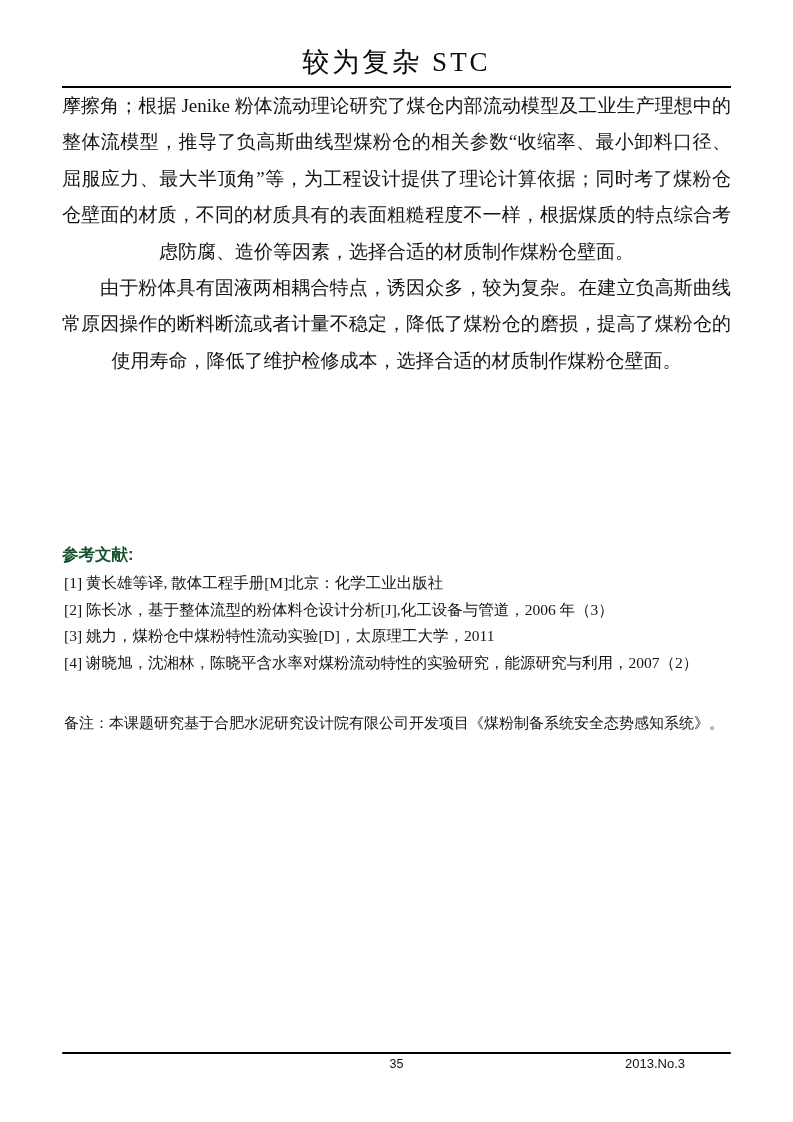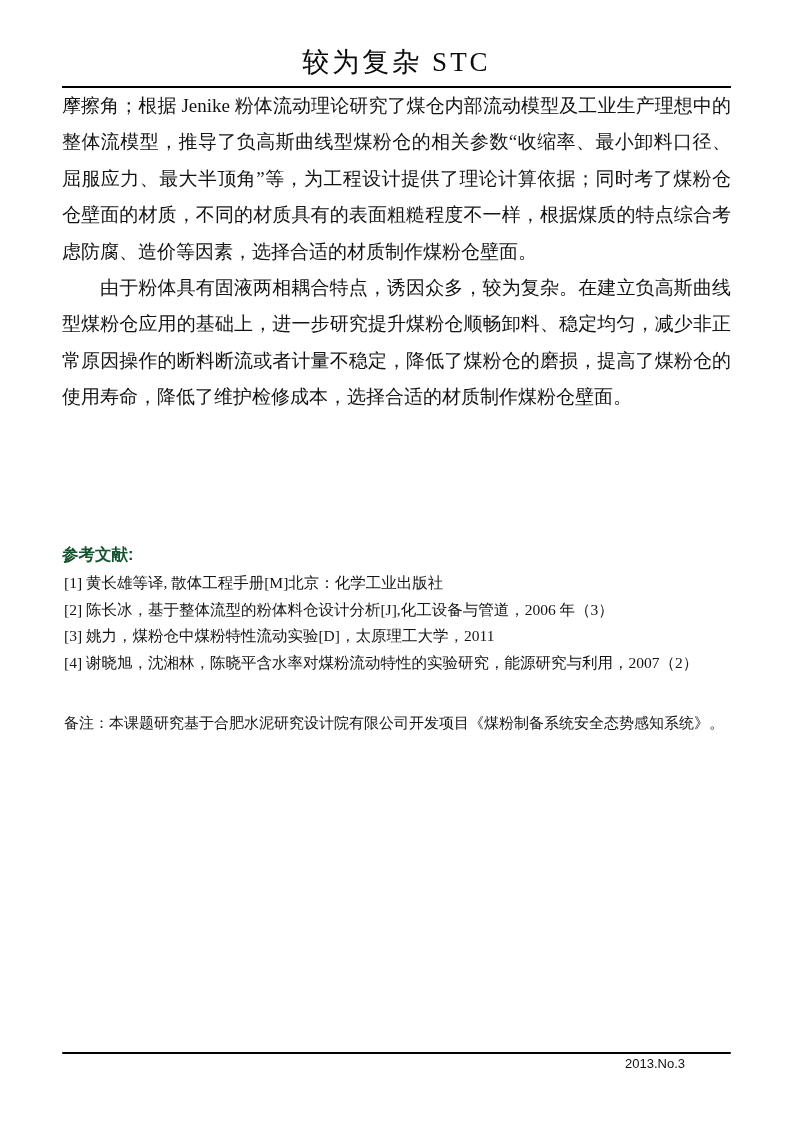--- a/index.html
+++ b/index.html
@@ -45,21 +45,21 @@
     font-size: 19px;
     line-height: 36.4px;
     color: #141414;
   }
   .body-text .line {
     text-align: justify;
     text-align-last: justify;
     white-space: nowrap;
   }
   .body-text .line.last {
-    text-align: left;
+    text-align: center;
     text-align-last: auto;
     white-space: normal;
   }
   .body-text .line.indent {
     text-indent: 38px;
   }
   
   .ref-heading {
     position: absolute;
     top: 544px;
@@ -132,35 +132,35 @@
   <div class="body-text">
       <div class="paragraph">
         <div class="line">摩擦角；根据 Jenike 粉体流动理论研究了煤仓内部流动模型及工业生产理想中的</div>
         <div class="line">整体流模型，推导了负高斯曲线型煤粉仓的相关参数“收缩率、最小卸料口径、</div>
         <div class="line">屈服应力、最大半顶角”等，为工程设计提供了理论计算依据；同时考了煤粉仓</div>
         <div class="line">仓壁面的材质，不同的材质具有的表面粗糙程度不一样，根据煤质的特点综合考</div>
         <div class="line last">虑防腐、造价等因素，选择合适的材质制作煤粉仓壁面。</div>
       </div>
       <div class="paragraph">
         <div class="line indent">由于粉体具有固液两相耦合特点，诱因众多，较为复杂。在建立负高斯曲线</div>
-        <div class="line">型煤粉仓应用的基础上，进一步研究提升煤粉仓顺畅卸料、稳定均匀，减少非正</div>
         <div class="line">常原因操作的断料断流或者计量不稳定，降低了煤粉仓的磨损，提高了煤粉仓的</div>
         <div class="line last">使用寿命，降低了维护检修成本，选择合适的材质制作煤粉仓壁面。</div>
       </div>
     </div>
 
   <div class="ref-heading">参考文献:</div>
 
   <div class="ref-list">
       <div class="ref-item">[1] 黄长雄等译, 散体工程手册[M]北京：化学工业出版社</div>
       <div class="ref-item">[2] 陈长冰，基于整体流型的粉体料仓设计分析[J],化工设备与管道，2006 年（3）</div>
       <div class="ref-item">[3] 姚力，煤粉仓中煤粉特性流动实验[D]，太原理工大学，2011</div>
       <div class="ref-item">[4] 谢晓旭，沈湘林，陈晓平含水率对煤粉流动特性的实验研究，能源研究与利用，2007（2）</div>
     </div>
 
   <div class="note-line">备注：本课题研究基于合肥水泥研究设计院有限公司开发项目《煤粉制备系统安全态势感知系统》。</div>
 
   <div class="footer-rule"></div>
 
+  <div class="footer-page-number">35</div>
 
   <div class="footer-issue">2013.No.3</div>
 
 </div>
 
 </body></html>

